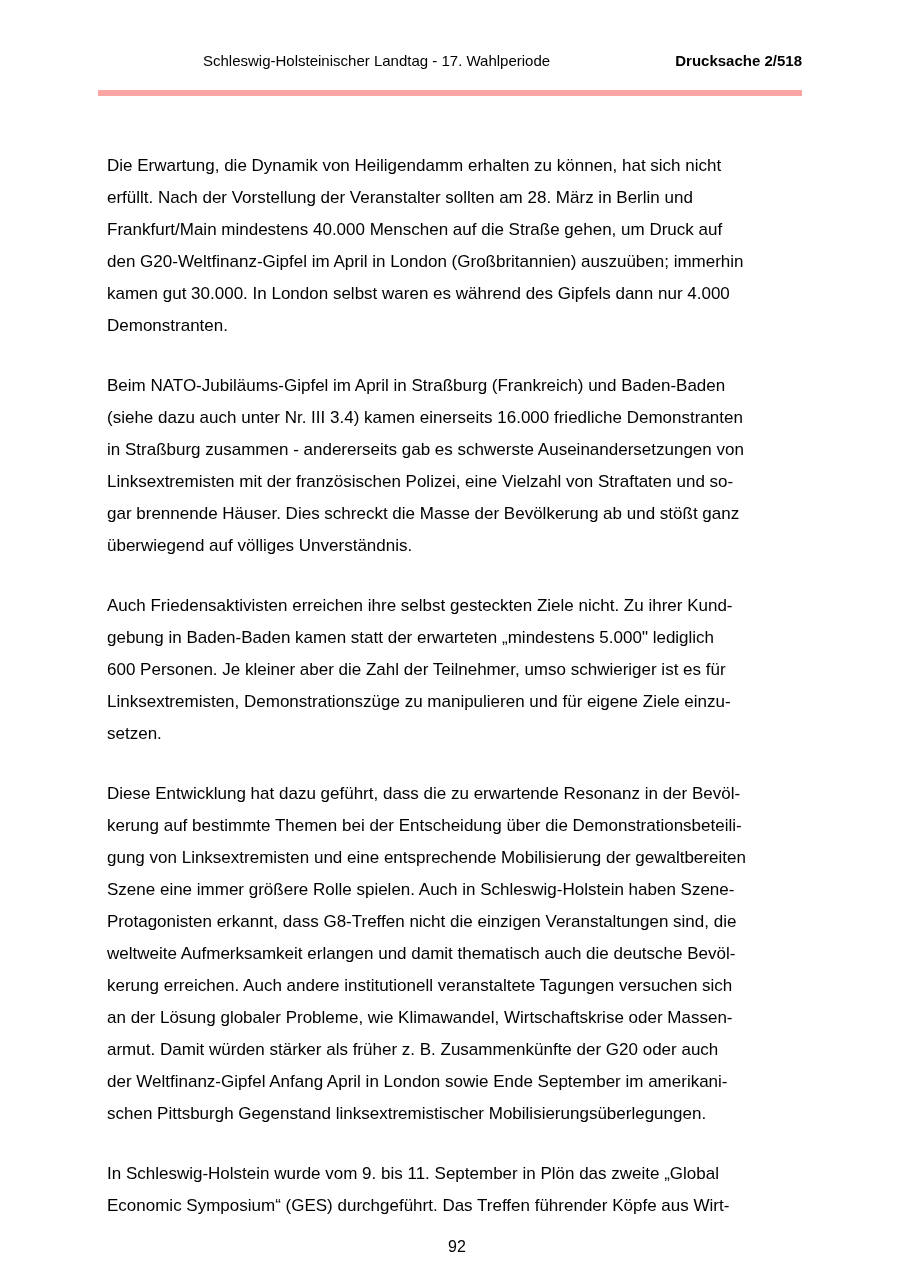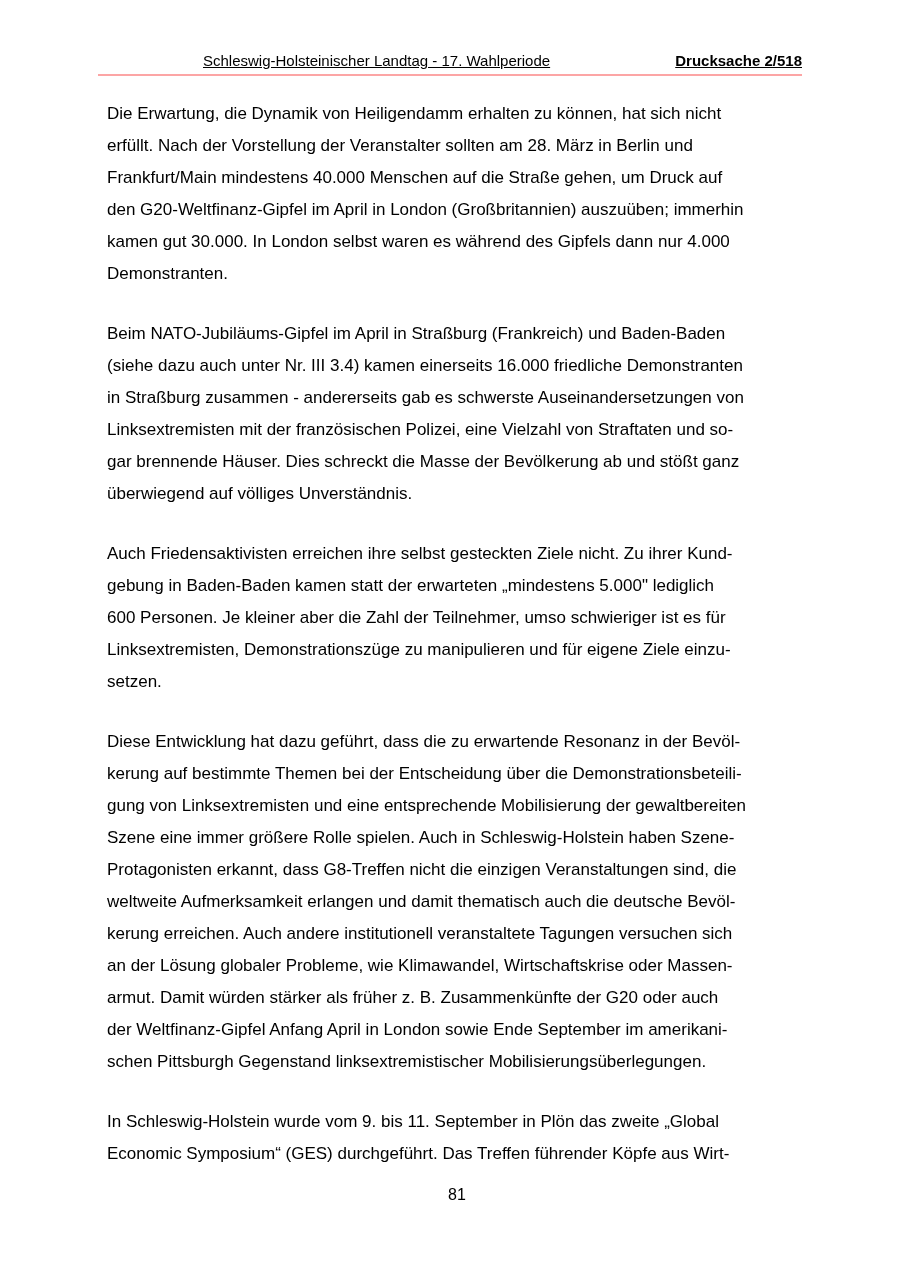--- a/index.html
+++ b/index.html
@@ -13,41 +13,40 @@
     height: 1273px;
     background: #ffffff;
     color: #000000;
     font-family: "Liberation Sans", sans-serif;
     overflow: hidden;
   }
   .doc-header {
     margin-left: 98px;
     width: 704px;
     padding-top: 52px;
-    padding-bottom: 4px;
-    border-bottom: 2px solid #fca5a5;
-    text-decoration: underline;
+    padding-bottom: 20px;
+    border-bottom: 6px solid #fca5a5;
   }
   .header-row {
     display: flex;
     justify-content: space-between;
     align-items: baseline;
     font-size: 15px;
     line-height: 18px;
   }
   .header-title {
     margin-left: 105px;
   }
   .header-docnum {
     font-weight: bold;
   }
   .doc-body {
     margin-left: 107px;
     width: 700px;
-    padding-top: 22px;
+    padding-top: 54px;
     font-size: 17px;
     line-height: 32px;
     text-align: left;
   }
   .doc-body p {
     margin: 0 0 28px 0;
     white-space: pre-line;
   }
   .doc-body p:last-child {
     margin-bottom: 15px;
@@ -100,16 +99,16 @@
 kerung erreichen. Auch andere institutionell veranstaltete Tagungen versuchen sich
 an der Lösung globaler Probleme, wie Klimawandel, Wirtschaftskrise oder Massen-
 armut. Damit würden stärker als früher z. B. Zusammenkünfte der G20 oder auch
 der Weltfinanz-Gipfel Anfang April in London sowie Ende September im amerikani-
 schen Pittsburgh Gegenstand linksextremistischer Mobilisierungsüberlegungen.</p>
     <p>In Schleswig-Holstein wurde vom 9. bis 11. September in Plön das zweite „Global
 Economic Symposium“ (GES) durchgeführt. Das Treffen führender Köpfe aus Wirt-</p>
   </main>
 
   <footer>
-    <div class="page-number">81</div>
+    <div class="page-number">92</div>
   </footer>
 
 </div>
 
 </body></html>

